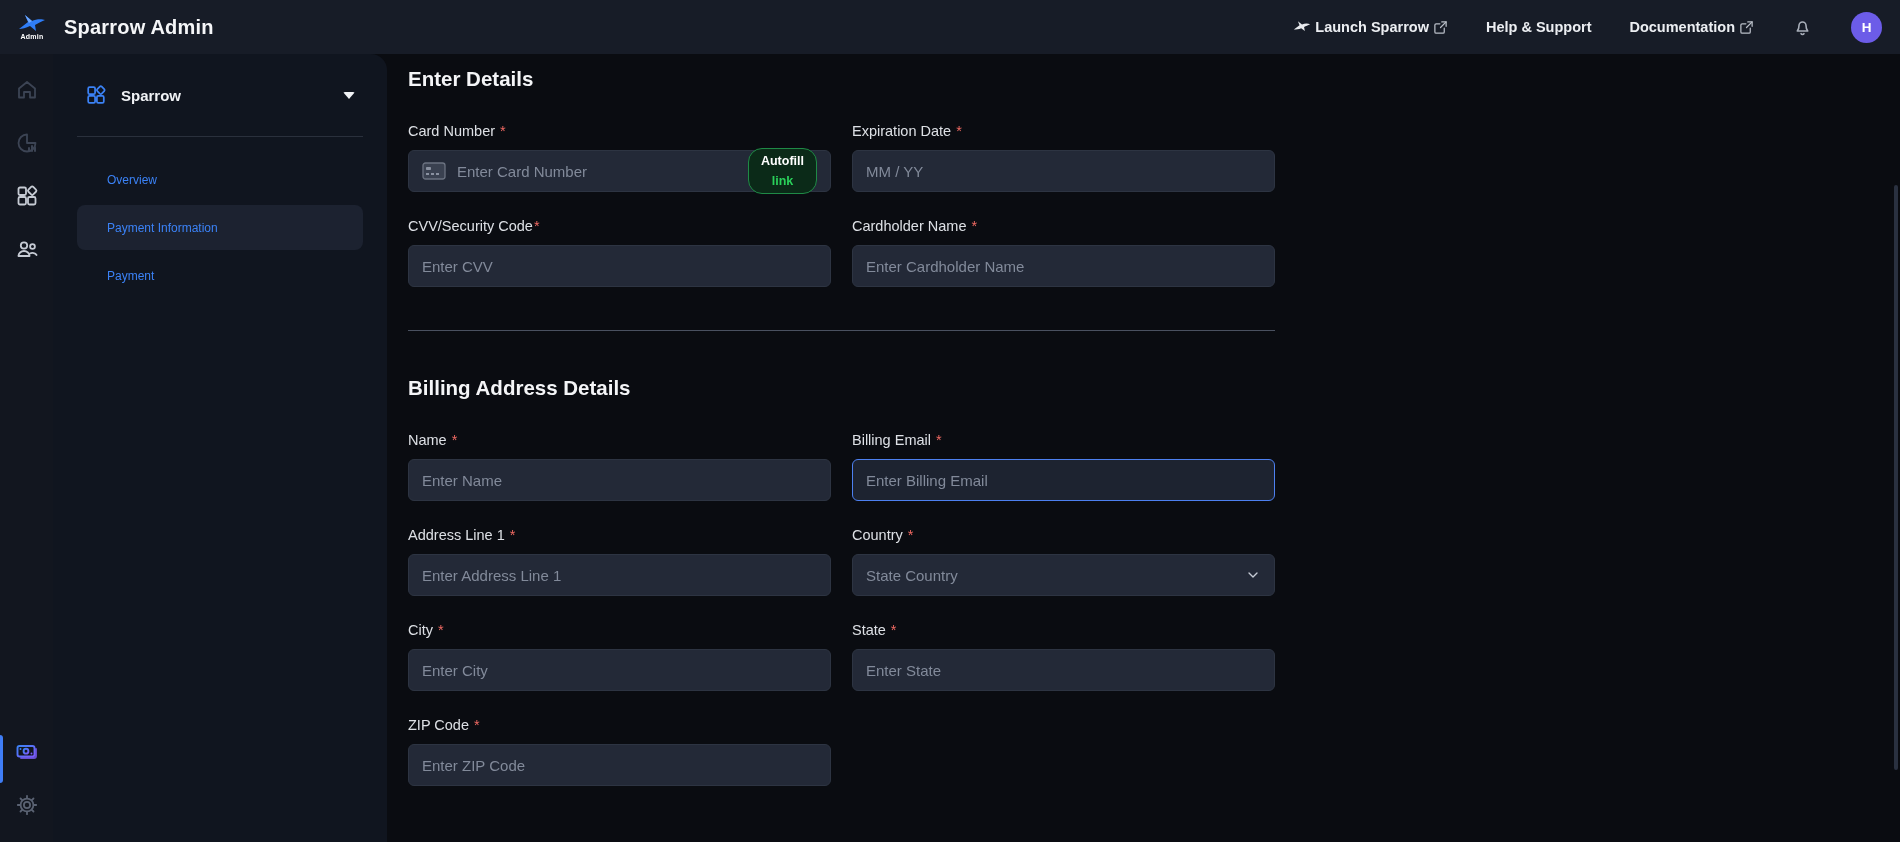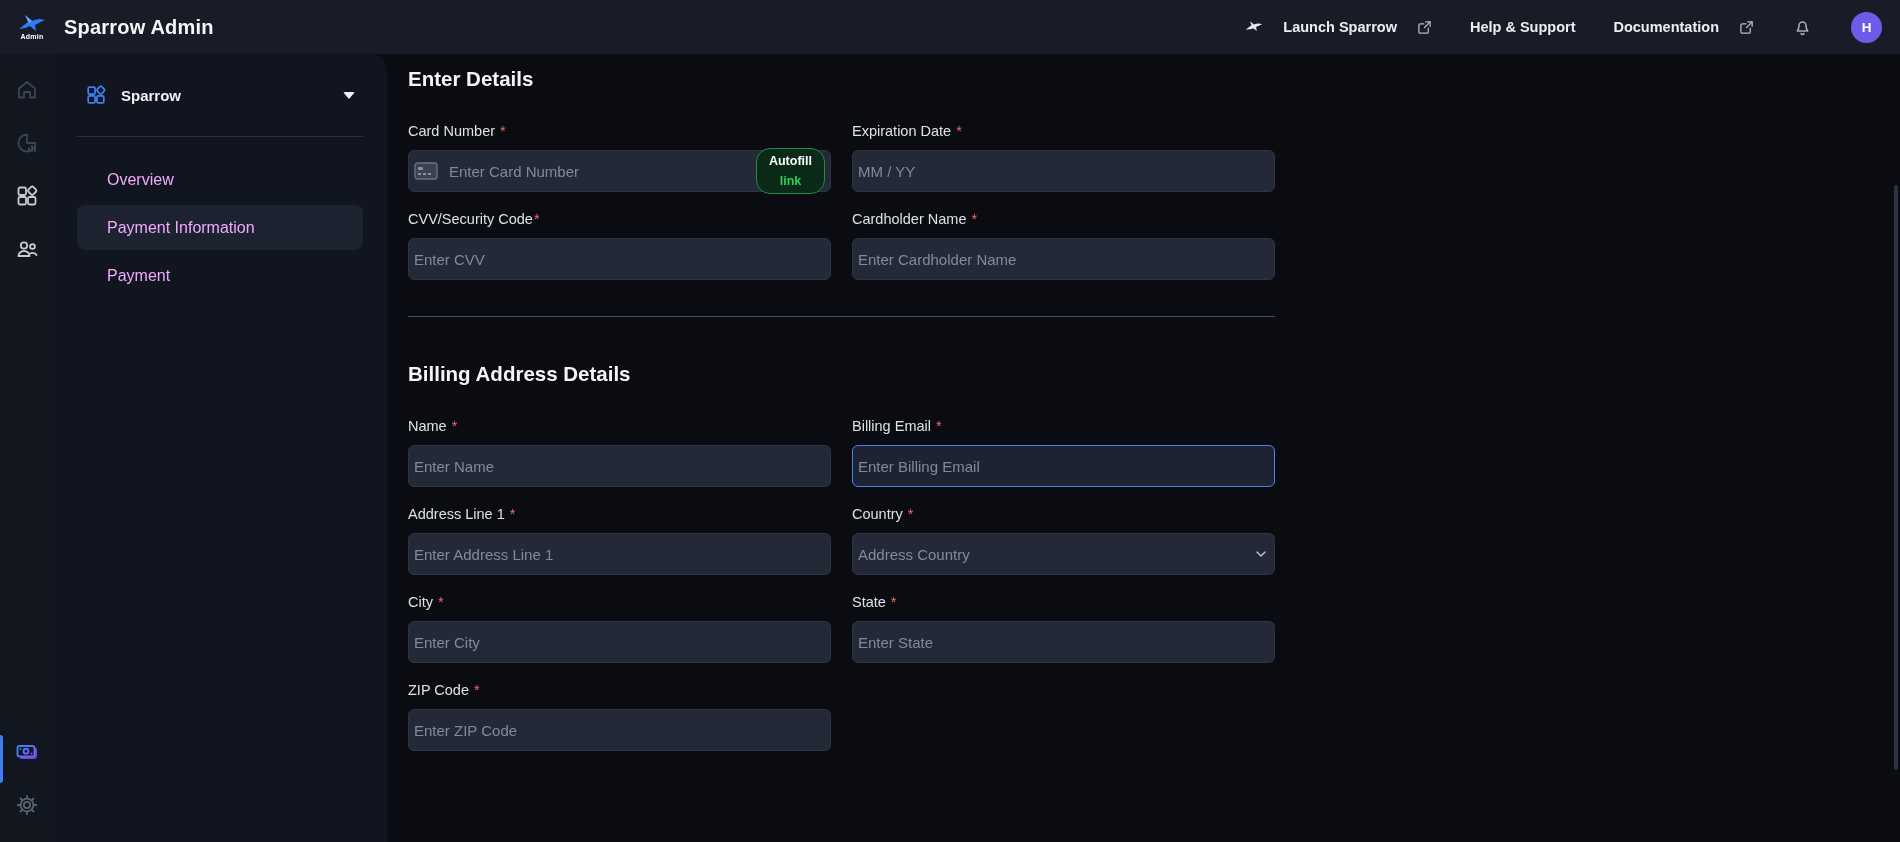--- a/index.html
+++ b/index.html
@@ -12,21 +12,21 @@
   }
   
   .topbar {
     height:54px; background:#171c27; display:flex; align-items:center;
     padding:0 18px 0 12px; position:relative; z-index:5;
   }
   .logo { display:flex; flex-direction:column; align-items:center; margin-right:12px; width:40px; }
   .logo-sub { font-size:7px; font-weight:700; color:#ffffff; margin-top:-3px; letter-spacing:.2px; }
   .topbar-title { font-size:20px; font-weight:700; color:#f5f6f8; letter-spacing:.2px; }
   .topbar-right { margin-left:auto; display:flex; align-items:center; gap:38px; }
-  .tb-link { display:flex; align-items:center; gap:20px; font-size:14.5px; font-weight:600; color:#eceef2; cursor:pointer; white-space:nowrap; }
+  .tb-link { display:flex; align-items:center; gap:4px; font-size:14.5px; font-weight:600; color:#eceef2; cursor:pointer; white-space:nowrap; }
   .bell-wrap { display:flex; align-items:center; cursor:pointer; }
   .avatar {
     width:31px; height:31px; border-radius:50%; background:#6c5ce8;
     display:flex; align-items:center; justify-content:center;
     font-size:13.5px; font-weight:700; color:#fff; cursor:pointer;
   }
   
   .app { display:flex; height:788px; }
   .rail {
     width:53px; background:#12161f; display:flex; flex-direction:column;
@@ -46,34 +46,34 @@
   .workspace { display:flex; align-items:center; padding:0 8px; cursor:pointer; }
   .workspace-name { margin-left:14px; font-size:15px; font-weight:600; color:#f0f2f5; }
   .caret-down {
     margin-left:auto; width:0; height:0;
     border-left:6px solid transparent; border-right:6px solid transparent;
     border-top:7px solid #f0f2f5; border-radius:2px;
   }
   .sidebar-divider { border:none; border-top:1px solid #2a303c; margin:30px 0 20px; }
   .nav-item {
     height:45px; display:flex; align-items:center; padding-left:30px;
-    font-size:16px; color:#f0abfc; border-radius:8px; margin-bottom:3px; cursor:pointer;
+    font-size:12px; color:#3b82f6; border-radius:8px; margin-bottom:3px; cursor:pointer;
   }
   .nav-item.active { background:#1c2230; font-weight:500; }
   
   .main { flex:1; padding:13px 0 0 21px; position:relative; }
   .section-title { font-size:20.5px; font-weight:700; color:#f4f5f7; margin-bottom:32px; }
   .form-grid { display:grid; grid-template-columns:423px 423px; column-gap:21px; }
-  .field { margin-bottom:19px; }
+  .field { margin-bottom:26px; }
   .field-label { font-size:14.5px; color:#dde0e5; margin-bottom:11px; display:flex; align-items:baseline; }
   .req { color:#f16a63; margin-left:5px; font-size:14.5px; }
   .req.tight { margin-left:1px; }
   .input-shell {
     height:42px; background:#232937; border:1px solid #2d3442; border-radius:6px;
-    display:flex; align-items:center; padding:0 5px;
+    display:flex; align-items:center; padding:0 13px;
   }
   .input-shell.focused { border:1.5px solid #4d80f0; background:#1d2330; }
   .input-shell input {
     flex:1; min-width:0; background:transparent; border:none; outline:none;
     font-family:"Liberation Sans", sans-serif; font-size:15px; color:#e6e8ec; height:100%;
   }
   .input-shell input::placeholder { color:#828a9a; opacity:1; }
   .card-glyph { margin-right:11px; display:flex; align-items:center; }
   .autofill-badge {
     display:flex; align-items:center; gap:6px; background:#0b2a18;
@@ -317,21 +317,21 @@
         </div>
       </div>
 
 
       <div class="field">
         <div class="field-label">
           <span>Country</span>
           <span class="req">*</span>
         </div>
         <div class="input-shell select-shell">
-          <span class="select-placeholder">Address Country</span>
+          <span class="select-placeholder">State Country</span>
           <span>
             <svg width="16" height="16" viewBox="0 0 24 24" fill="none" stroke="#c6cbd4" stroke-width="2" stroke-linecap="round" stroke-linejoin="round">
               <polyline points="6,9 12,15 18,9"></polyline>
             </svg>
           </span>
         </div>
       </div>
 
       <div class="field">
         <div class="field-label">

